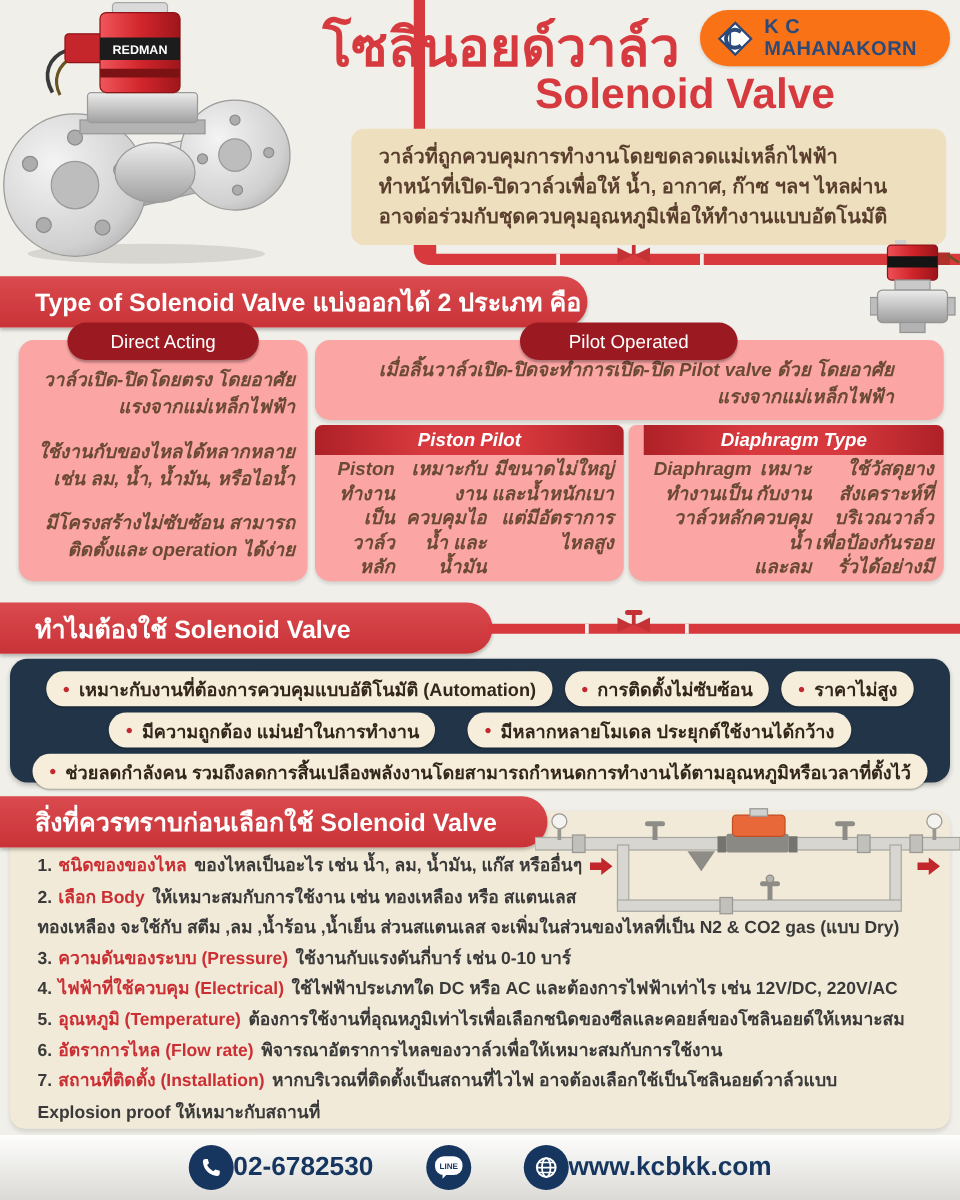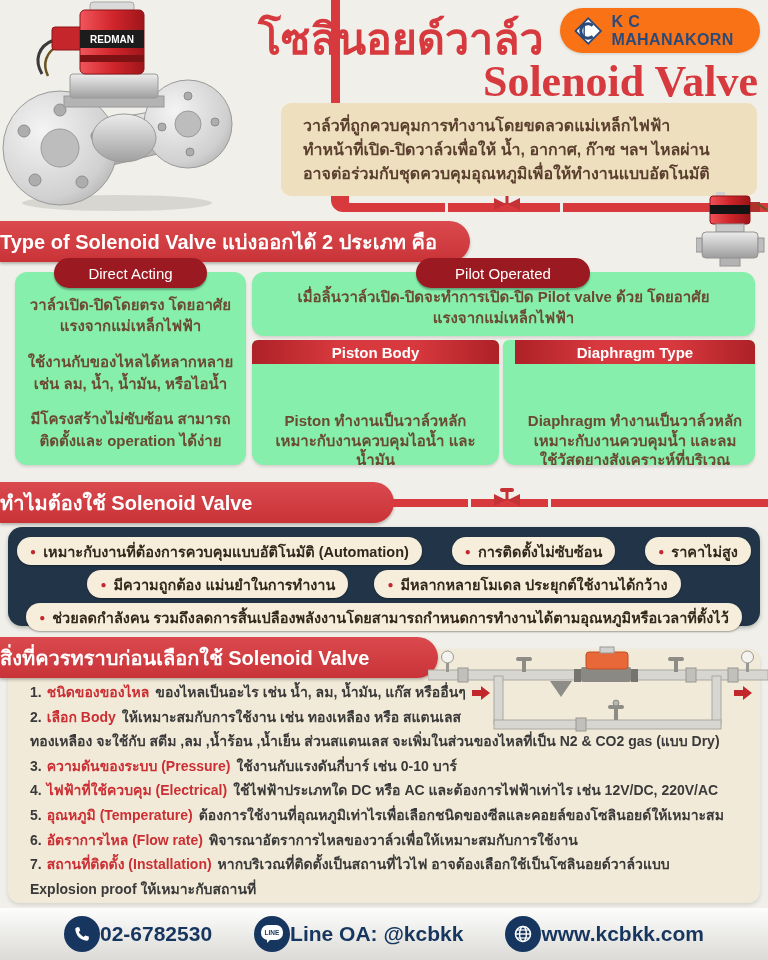--- a/index.html
+++ b/index.html
@@ -3,22 +3,22 @@
 <meta charset="utf-8">
 <style>
   html,body{margin:0;padding:0;}
   .page{position:relative;width:768px;height:960px;background:#f1efe9;overflow:hidden;
         font-family:"Liberation Sans","DejaVu Sans",sans-serif;}
   .abs{position:absolute;}
 
   
   .title-thai{position:absolute;left:258px;top:12px;width:315px;text-align:left;
               font-size:43px;font-weight:bold;color:#d63a3e;line-height:1.3;}
-  .title-en{position:absolute;right:10px;top:56px;width:420px;text-align:right;
-            font-size:44px;font-weight:bold;color:#d63a3e;font-family:Liberation Serif, serif;}
+  .title-en{position:absolute;right:10px;top:56px;width:420px;text-align:center;
+            font-size:34px;font-weight:bold;color:#d63a3e;}
   .logo-pill{position:absolute;left:560px;top:8px;width:200px;height:45px;background:#f97316;
              border-radius:23px;box-shadow:0 1px 3px rgba(0,0,0,.15);
              display:flex;align-items:center;padding-left:12px;gap:7px;box-sizing:border-box;}
   .logo-text{font-size:16px;font-weight:bold;color:#2b4a7a;letter-spacing:.4px;}
   .desc-box{position:absolute;left:281px;top:103px;width:476px;height:93px;background:#eee0bf;
             border-radius:10px;box-sizing:border-box;padding:11px 0 0 22px;
             font-size:16px;font-weight:bold;color:#5b3f2e;line-height:24px;}
   .desc-box div{white-space:nowrap;}
 
   
@@ -26,44 +26,44 @@
   .pipe-elbow{position:absolute;left:331px;top:190px;width:18px;height:22px;background:#d8393d;
               border-radius:0 0 0 12px;}
   .pipe-h1{position:absolute;left:345px;top:203px;width:423px;height:9px;background:#d8393d;}
   .pipe-h2{position:absolute;left:390px;top:499px;width:378px;height:8px;background:#d8393d;}
   .pipe-slit{position:absolute;width:3px;height:9px;background:#f1efe9;}
 
   
   .banner{position:absolute;left:0;background:linear-gradient(180deg,#da4a4e,#c93338);
           color:#fff;font-weight:bold;border-radius:0 21px 21px 0;
           box-shadow:0 2px 3px rgba(0,0,0,.25);display:flex;align-items:center;
-          box-sizing:border-box;font-size:20px;}
+          padding-left:28px;box-sizing:border-box;font-size:20px;}
 
   
   .type-pill{position:absolute;background:#9b1a21;color:#fff;font-weight:normal;font-size:15px;
              height:30px;border-radius:16px;display:flex;align-items:center;justify-content:center;
              box-shadow:0 2px 2px rgba(0,0,0,.3);z-index:3;}
-  .beige-card{position:absolute;background:#86efac;border-radius:12px;color:#6b4a33;
-              font-weight:bold;font-size:15px;text-align:center;
-              box-shadow:0 2px 3px rgba(0,0,0,.12);box-sizing:border-box;}
+  .beige-card{position:absolute;background:#fca5a5;border-radius:12px;color:#6b4a33;
+              font-weight:bold;font-size:15px;text-align:right;
+              box-shadow:0 2px 3px rgba(0,0,0,.12);box-sizing:border-box;font-style:italic;}
   .direct-card{left:15px;top:272px;width:231px;height:193px;display:flex;flex-direction:column;
                justify-content:space-between;padding:22px 10px 14px;line-height:1.42;}
   .pilot-intro{left:252px;top:272px;width:503px;height:64px;display:flex;align-items:center;
                justify-content:center;padding:6px 40px 0;line-height:1.4;}
   .subtype-card{top:340px;height:125px;border-radius:6px 6px 12px 12px;overflow:hidden;}
   .subtype-head{height:24px;background:linear-gradient(90deg,#ad2127,#d8393e 35%,#d8393e 65%,#ad2127);
                 color:#fff;font-size:15px;font-weight:bold;display:flex;align-items:center;
                 justify-content:center;}
-  .subtype-body{height:101px;display:flex;flex-direction:column;justify-content:space-evenly;
-                padding:2px 8px;line-height:1.3;box-sizing:border-box;margin-top:45px;}
+  .subtype-body{height:101px;display:flex;flex-direction:row;justify-content:space-evenly;
+                padding:2px 8px;line-height:1.3;box-sizing:border-box;}
 
   
   .navy-box{position:absolute;left:8px;top:527px;width:752px;height:99px;background:#223548;
             border-radius:14px;box-shadow:0 2px 4px rgba(0,0,0,.25);}
-  .pill-row{position:absolute;left:10px;right:10px;display:flex;justify-content:center;gap:30px;}
+  .pill-row{position:absolute;left:10px;right:10px;display:flex;justify-content:center;gap:10px;}
   .why-pill{height:28px;border-radius:15px;background:#f6eedb;display:flex;align-items:center;
             padding:0 13px;font-size:14.5px;font-weight:bold;color:#33261b;white-space:nowrap;
             box-shadow:0 1px 2px rgba(0,0,0,.35);}
   .why-pill::before{content:"●";color:#c2282d;font-size:10px;margin-right:7px;}
 
   
   .know-card{position:absolute;left:8px;top:649px;width:752px;height:254px;background:#f2ead8;
              border-radius:12px;box-shadow:0 2px 4px rgba(0,0,0,.12);}
   .know-list{position:absolute;left:30px;top:680px;width:730px;font-size:14px;font-weight:bold;
              color:#3a3a3a;line-height:24.6px;}
@@ -200,21 +200,21 @@
     <div>วาล์วเปิด-ปิดโดยตรง โดยอาศัย แรงจากแม่เหล็กไฟฟ้า</div>
     <div>ใช้งานกับของไหลได้หลากหลาย เช่น ลม, น้ำ, น้ำมัน, หรือไอน้ำ</div>
     <div>มีโครงสร้างไม่ซับซ้อน สามารถติดตั้งและ operation ได้ง่าย</div>
   </div>
 
   <div class="beige-card pilot-intro">
     <div>เมื่อลิ้นวาล์วเปิด-ปิดจะทำการเปิด-ปิด Pilot valve ด้วย โดยอาศัยแรงจากแม่เหล็กไฟฟ้า</div>
   </div>
 
   <div class="beige-card subtype-card" style="left:252px;width:247px;">
-    <div class="subtype-head">Piston Body</div>
+    <div class="subtype-head">Piston Pilot</div>
     <div class="subtype-body">
       <div>Piston ทำงานเป็นวาล์วหลัก</div>
       <div>เหมาะกับงานควบคุมไอน้ำ และน้ำมัน</div>
       <div>มีขนาดไม่ใหญ่และน้ำหนักเบา แต่มีอัตราการไหลสูง</div>
     </div>
   </div>
 
   <div class="beige-card subtype-card" style="left:503px;width:252px;padding-left:12px;">
     <div class="subtype-head">Diaphragm Type</div>
     <div class="subtype-body">
@@ -319,21 +319,20 @@
       <span>02-6782530</span>
     </div>
     <div class="contact">
       <span class="icon-circle">
         <svg width="24" height="22" viewBox="0 0 24 22">
           <rect x="1" y="2" width="22" height="15" rx="7" fill="#ffffff"></rect>
           <polygon points="7,15 7,20 12,15" fill="#ffffff"></polygon>
           <text x="12" y="12" text-anchor="middle" font-size="6.5" font-weight="bold" fill="#16365f">LINE</text>
         </svg>
       </span>
-      <span>Line OA: @kcbkk</span>
     </div>
     <div class="contact">
       <span class="icon-circle">
         <svg width="20" height="20" viewBox="0 0 20 20">
           <circle cx="10" cy="10" r="7.5" fill="none" stroke="#ffffff" stroke-width="1.6"></circle>
           <ellipse cx="10" cy="10" rx="3.4" ry="7.5" fill="none" stroke="#ffffff" stroke-width="1.4"></ellipse>
           <line x1="2.5" y1="10" x2="17.5" y2="10" stroke="#ffffff" stroke-width="1.4"></line>
           <line x1="3.6" y1="6" x2="16.4" y2="6" stroke="#ffffff" stroke-width="1.2"></line>
           <line x1="3.6" y1="14" x2="16.4" y2="14" stroke="#ffffff" stroke-width="1.2"></line>
         </svg>

